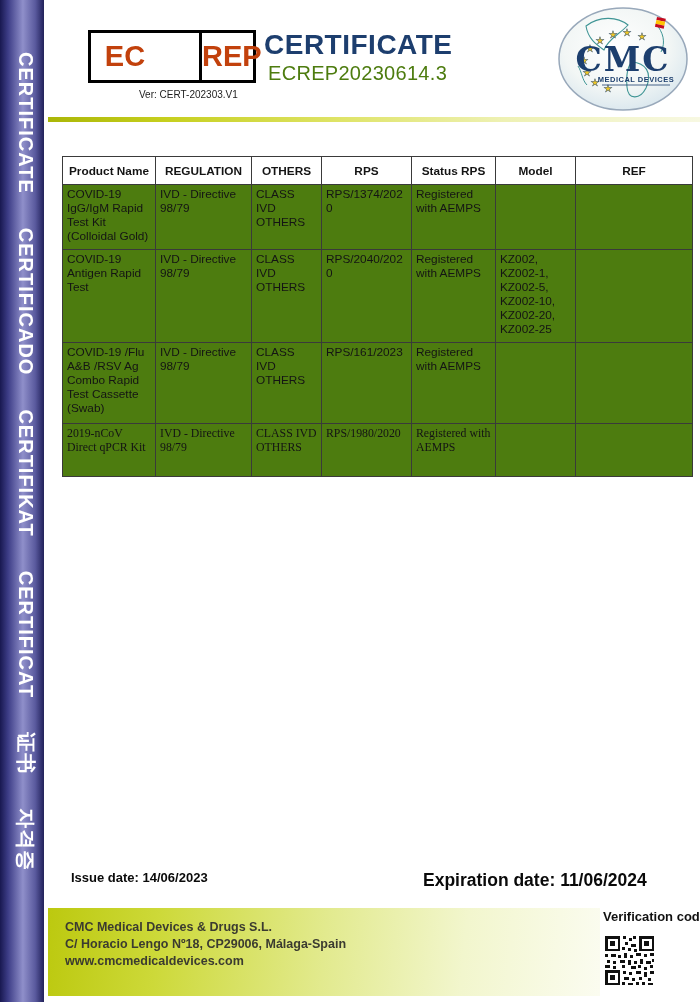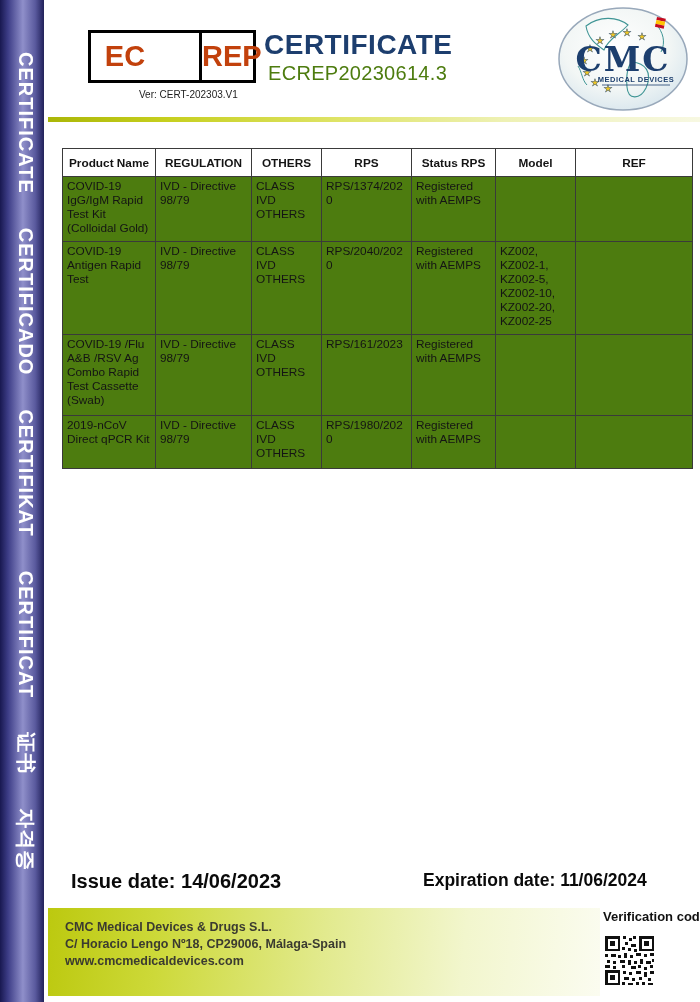--- a/index.html
+++ b/index.html
@@ -23,32 +23,32 @@
   .ver{position:absolute;left:96px;top:89px;font-size:10px;color:#1c1c1c;margin-left:43px;}
   .title{position:absolute;left:264px;top:29px;font-size:28px;font-weight:bold;color:#1d3e6e;letter-spacing:.5px;}
   .certno{position:absolute;left:268px;top:62px;font-size:20px;font-weight:normal;color:#4d7c0f;letter-spacing:.3px;}
 
   .logo{position:absolute;left:556px;top:6px;width:134px;height:106px;}
 
   .topbar{position:absolute;left:48px;top:117px;width:652px;height:5px;
           background:linear-gradient(90deg,#aab607 0%,#c6cf1e 18%,#dfe468 45%,#eef1b4 70%,#f7f8e2 100%);}
 
   
-  table.certtable{position:absolute;left:62px;top:148px;width:630px;border-collapse:collapse;
+  table.certtable{position:absolute;left:62px;top:156px;width:630px;border-collapse:collapse;
                   table-layout:fixed;font-size:11.8px;color:#141414;}
   .certtable th,.certtable td{border:1px solid #3a3a3a;}
   .certtable th{height:23px;font-size:11.8px;font-weight:bold;text-align:center;padding:2px 2px;background:#fff;}
   .certtable td{vertical-align:top;text-align:left;padding:3px 4px;line-height:1.18;background:#4d7c0f;}
   .col-prod{width:93px;}.col-reg{width:96px;}.col-class{width:70px;}.col-rps{width:90px;}
   .col-status{width:84px;}.col-model{width:80px;}.col-ref{width:117px;}
   td.rps-cell{word-break:break-all;}
-  tr.r1 td{height:58px;} tr.r2 td{height:86px;} tr.r3 td{height:74px;} tr.r4 td{height:46px;}
-
-  
-  .issue{position:absolute;left:71px;top:870px;font-size:20px;font-weight:bold;color:#0a0a0a;}
+  tr.r1 td{height:58px;} tr.r2 td{height:86px;} tr.r3 td{height:74px;} tr.r4 td{height:46px;font-family:Liberation Serif, serif;}
+
+  
+  .issue{position:absolute;left:71px;top:870px;font-size:13px;font-weight:bold;color:#0a0a0a;}
   .expire{position:absolute;left:423px;top:870px;font-size:17.5px;font-weight:bold;color:#0a0a0a;}
 
   
   .footer{position:absolute;left:48px;top:908px;width:552px;height:88px;
           background:linear-gradient(95deg,#bcc90f 0%,#cdd939 20%,#e2ea8e 50%,#f2f6cd 75%,#fbfcf0 100%);}
   .addr{position:absolute;left:17px;top:11px;font-size:12.5px;font-weight:bold;color:#3b3b30;line-height:17px;}
   .verif{position:absolute;left:517px;top:1px;width:180px;text-align:center;
          font-size:13px;font-weight:bold;color:#111;}
   .qr{position:absolute;left:555px;top:26px;width:53px;height:53px;}
 </style>

